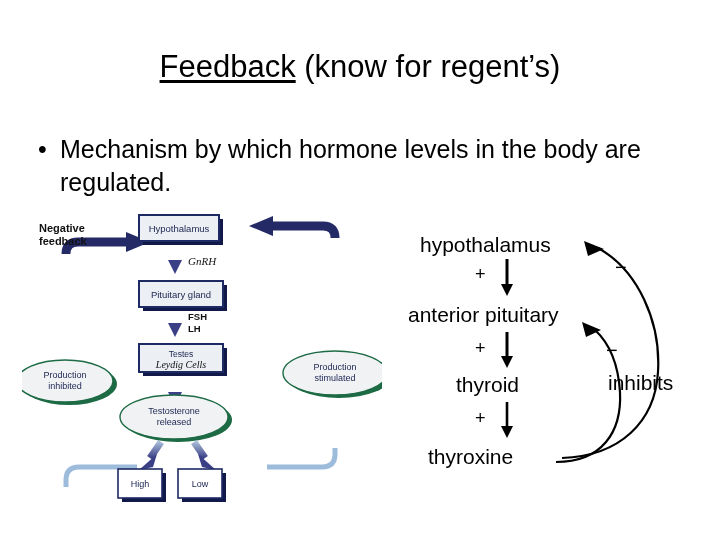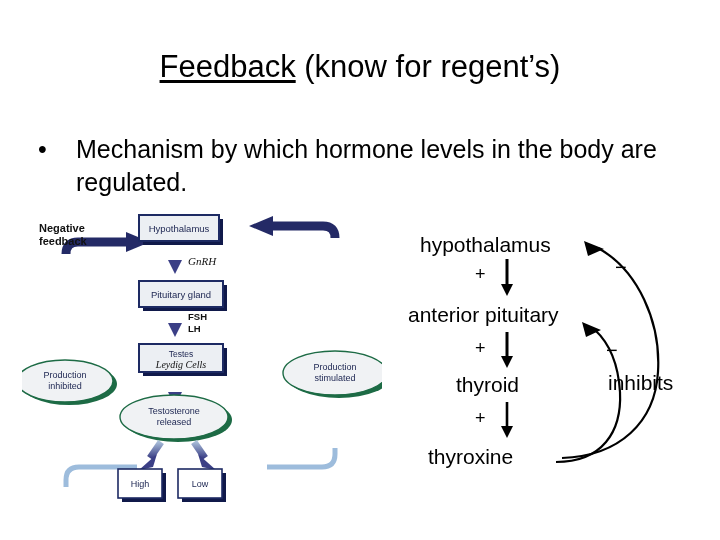--- a/index.html
+++ b/index.html
@@ -47,21 +47,21 @@
     font-size: 25px;
     line-height: 33px;
   }
   .bullet-dot {
     width: 22px;
     flex: 0 0 22px;
     text-align: left;
     font-size: 25px;
     line-height: 33px;
   }
-  .bullet-text { flex: 1 1 auto; margin-left: 16px; }
+  .bullet-text { flex: 1 1 auto; }
 
   
   #left-diagram {
     position: absolute;
     left: 22px;
     top: 212px;
     width: 360px;
     height: 305px;
   }
   #right-diagram {

